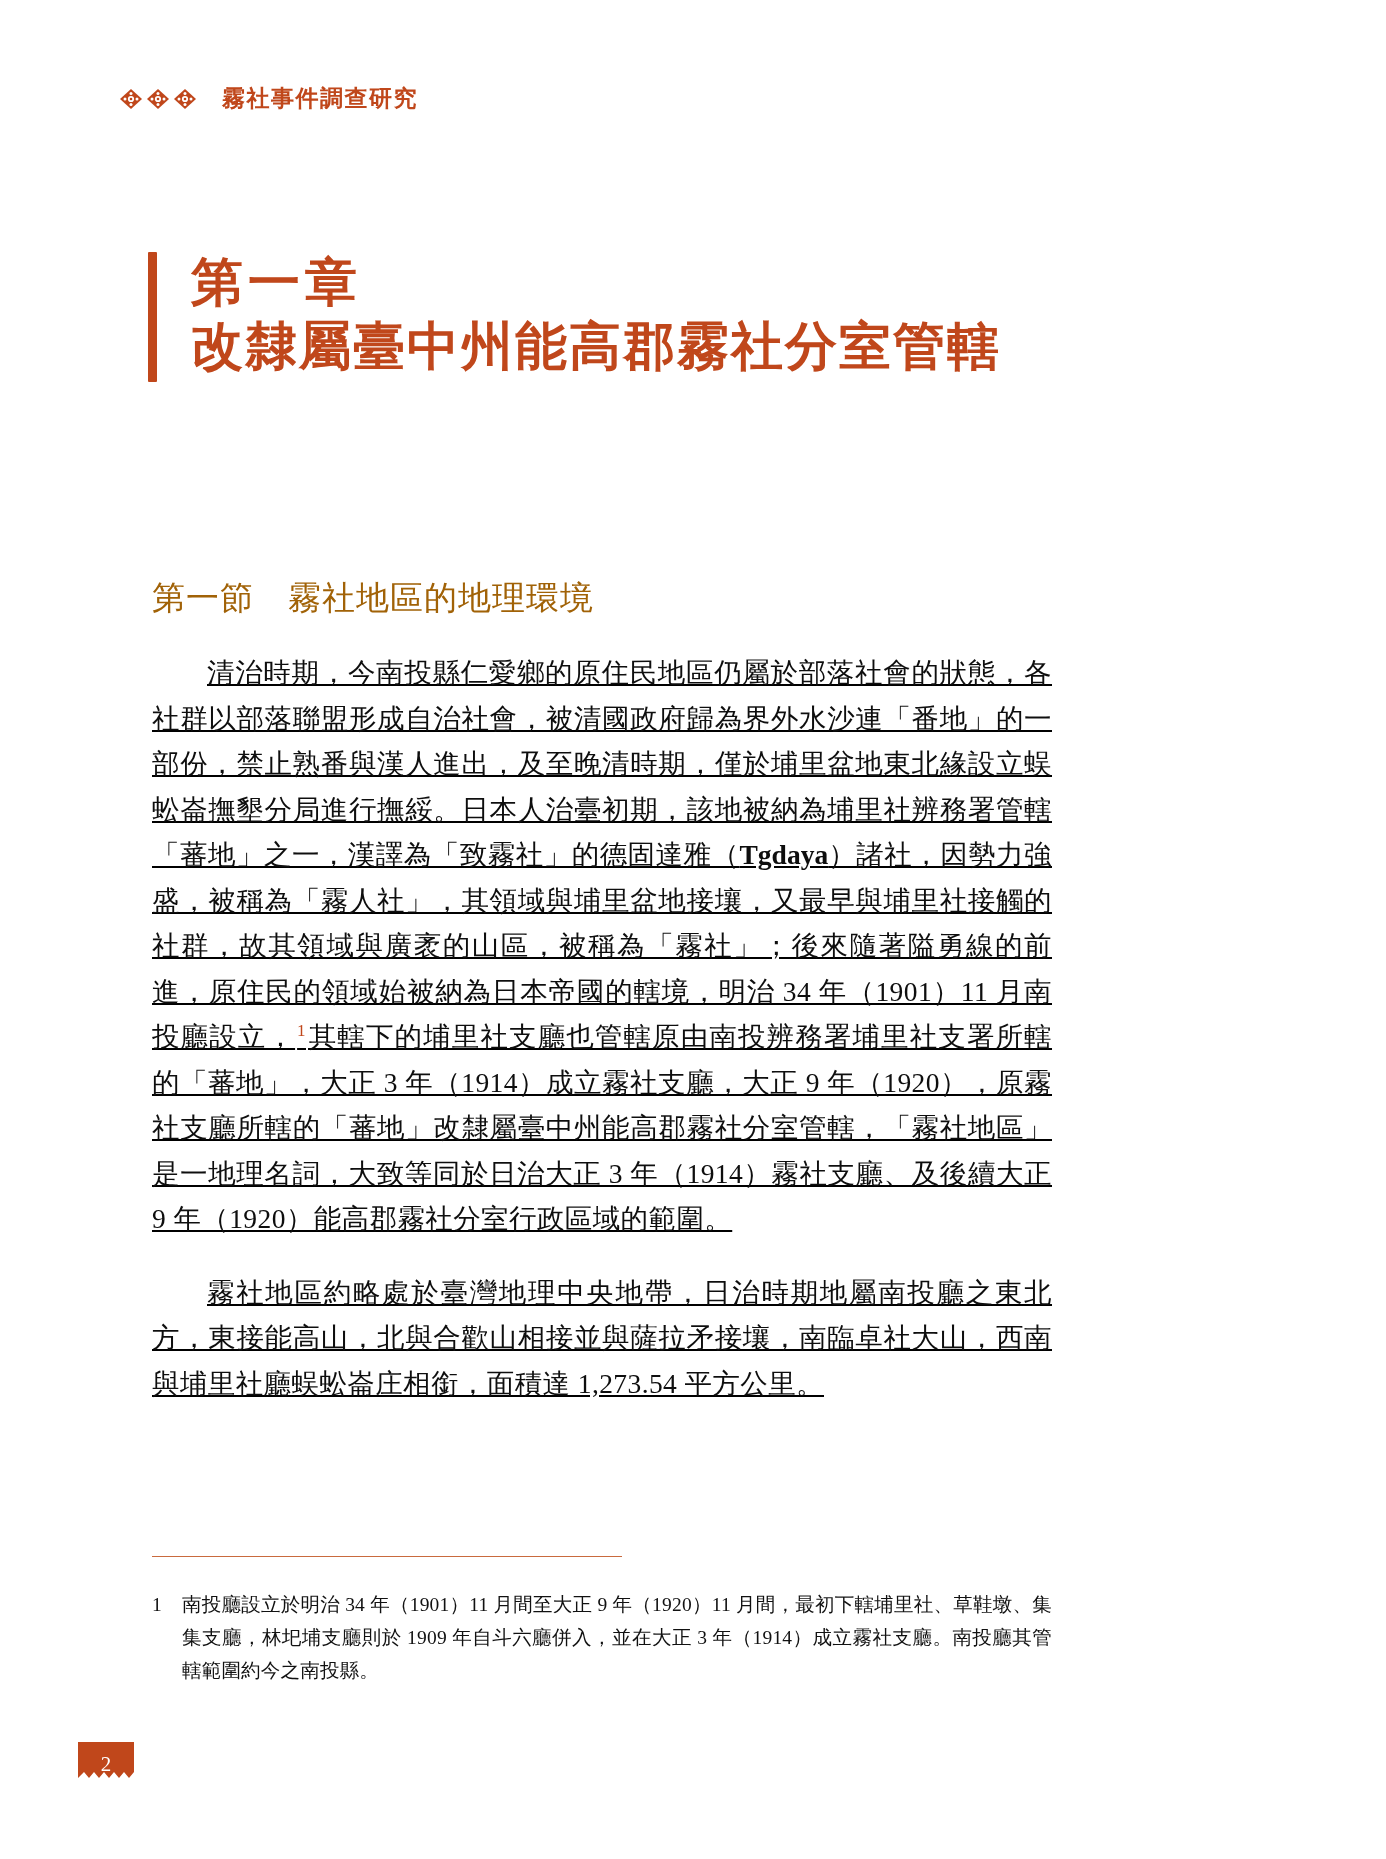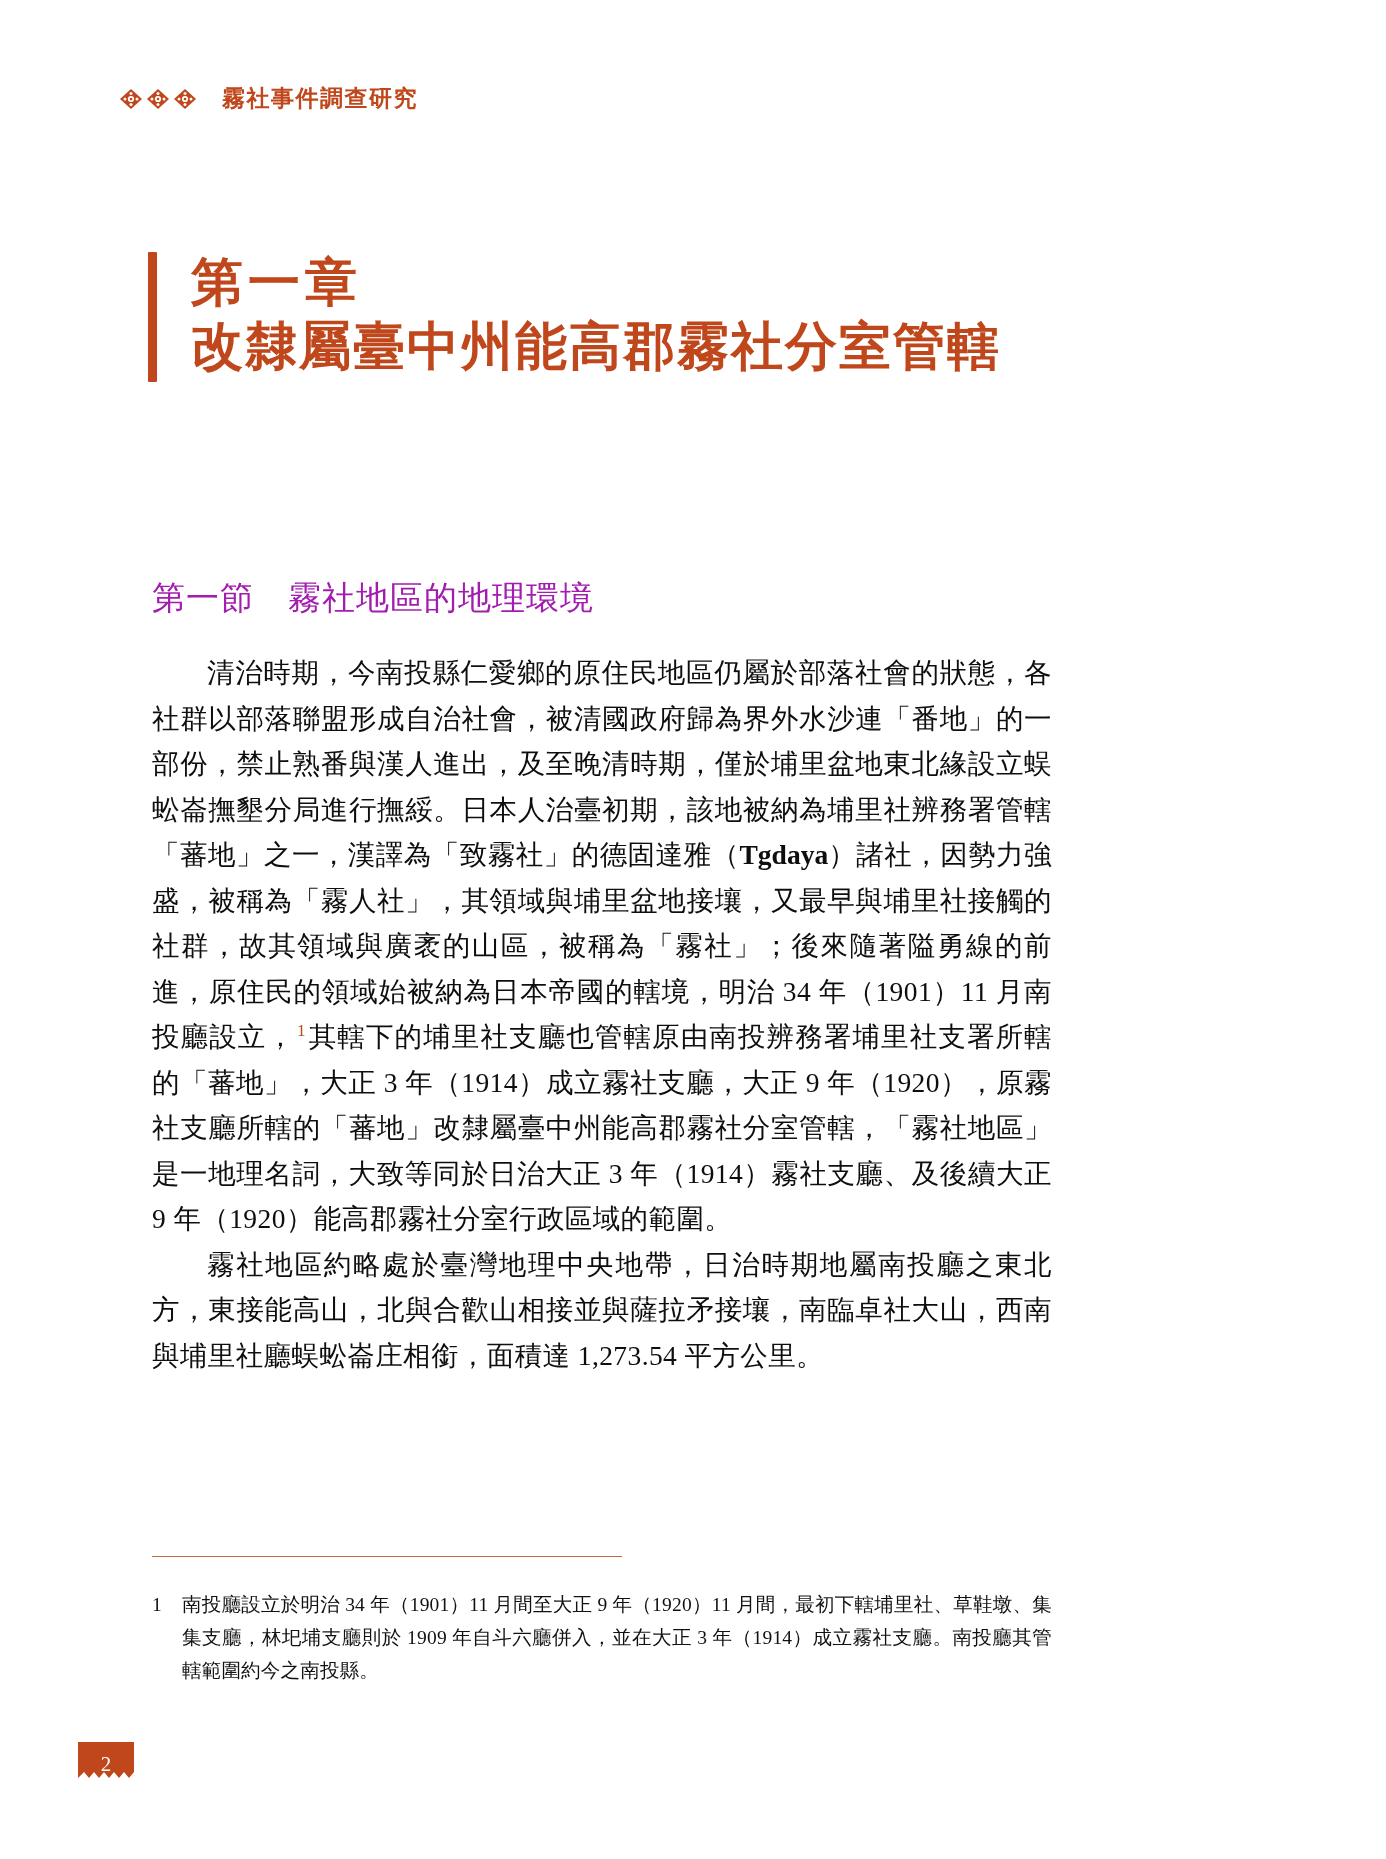--- a/index.html
+++ b/index.html
@@ -91,45 +91,46 @@
     white-space: nowrap;
     font-family: "Liberation Serif", "DejaVu Serif", serif;
   }
 
   
   .section-heading {
     position: absolute;
     left: 152px;
     top: 576px;
     font-size: 33px;
-    color: #a21caf;
+    color: #a16207;
     letter-spacing: 1px;
     font-family: Liberation Serif, serif;
     white-space: nowrap;
     text-align: center;
   }
 
   
   .body-area {
     position: absolute;
     left: 152px;
     top: 650px;
     width: 900px;
+    text-decoration: underline;
   }
   .para {
     font-size: 27.5px;
     line-height: 45.5px;
     color: #0e0e0e;
     text-align: justify;
     text-justify: inter-character;
     letter-spacing: 0.4px;
     font-family: "Liberation Serif", "DejaVu Serif", serif;
     margin: 0;
   }
-  .para + .para { }
+  .para + .para { margin-top: 28px; }
   .para.indent { text-indent: 2em; }
   .latin {
     font-family: "Liberation Serif", "DejaVu Serif", serif;
     font-weight: bold;
     letter-spacing: 0;
   }
   sup.fnref {
     color: #c0471b;
     font-size: 17px;
     vertical-align: super;

